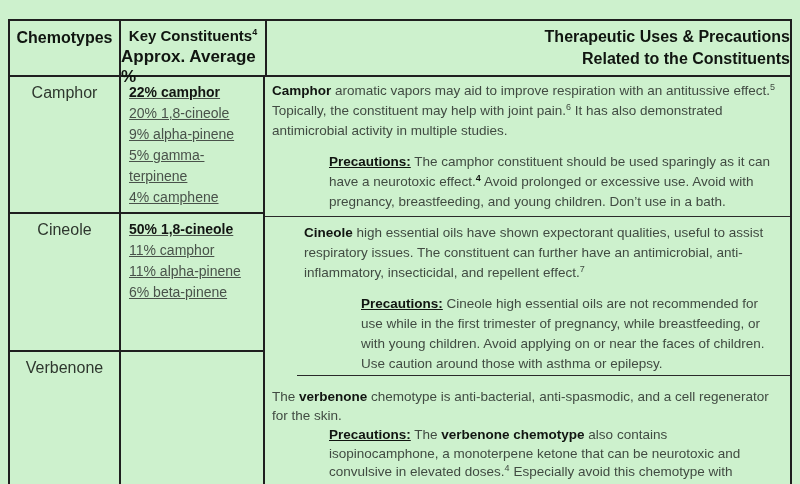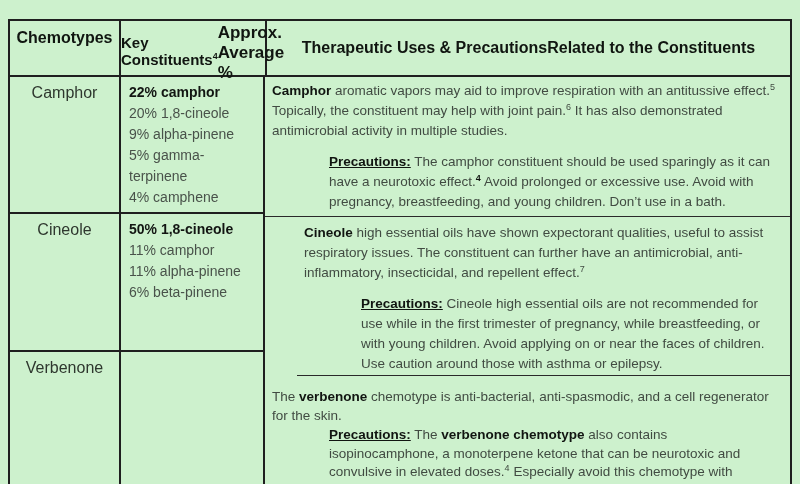--- a/index.html
+++ b/index.html
@@ -30,29 +30,29 @@
   }
   .hc{box-sizing:border-box;color:#101510;}
   .hc1{
     width:111px;border-right:2px solid #1f1f1f;
     display:flex;justify-content:center;
     padding-top:8px;
     font-size:16px;font-weight:700;
   }
   .hc2{
     width:146px;border-right:2px solid #1f1f1f;
-    display:flex;align-items:center;
+    display:flex;flex-direction:column;align-items:center;
     padding-top:6px;
     font-weight:700;
   }
   .hc2 .l1{font-size:15px;}
   .hc2 .l2{font-size:17px;margin-top:3px;}
   .hc3{
     flex:1;
-    display:flex;flex-direction:row;align-items:center;justify-content:center;
+    display:flex;flex-direction:column;align-items:flex-end;justify-content:center;
     font-size:16px;font-weight:700;
     line-height:22px;
   }
   sup{font-size:9px;line-height:0;vertical-align:super;}
   
   .tbody{flex:1;display:flex;min-height:0;}
   .left{
     width:255px;flex:none;
     border-right:2px solid #1f1f1f;
     box-sizing:border-box;
@@ -70,20 +70,21 @@
     border-right:2px solid #1f1f1f;
     text-align:center;
     padding-top:7px;
     font-size:16px;color:#2e372e;
   }
   .consts{
     flex:1;box-sizing:border-box;
     padding:5px 2px 0 8px;
     font-size:14px;line-height:21px;
     color:#49524a;
+    text-decoration:underline;
   }
   .consts .b{font-weight:700;color:#121512;}
   
   .uses{flex:1;display:flex;flex-direction:column;min-width:0;}
   .sec{
     box-sizing:border-box;
     padding:4px 10px 0 7px;
     font-size:13.5px;line-height:20px;
     color:#414b42;
     overflow:hidden;

